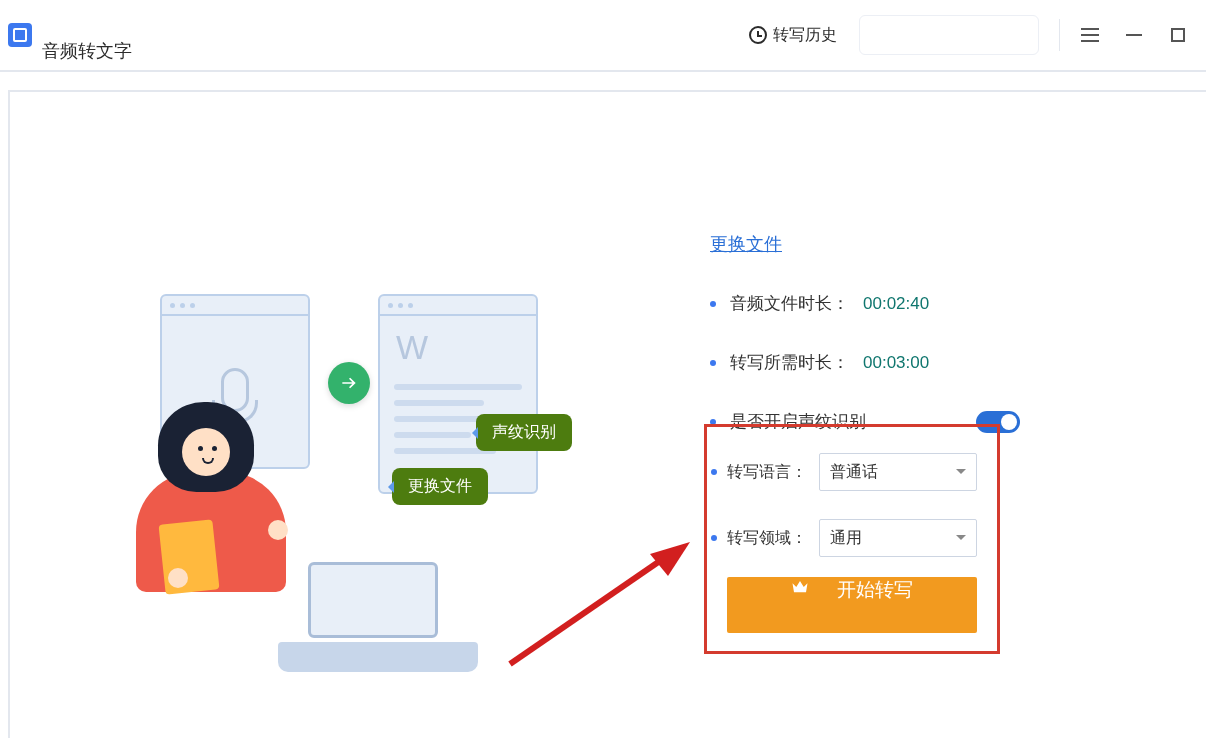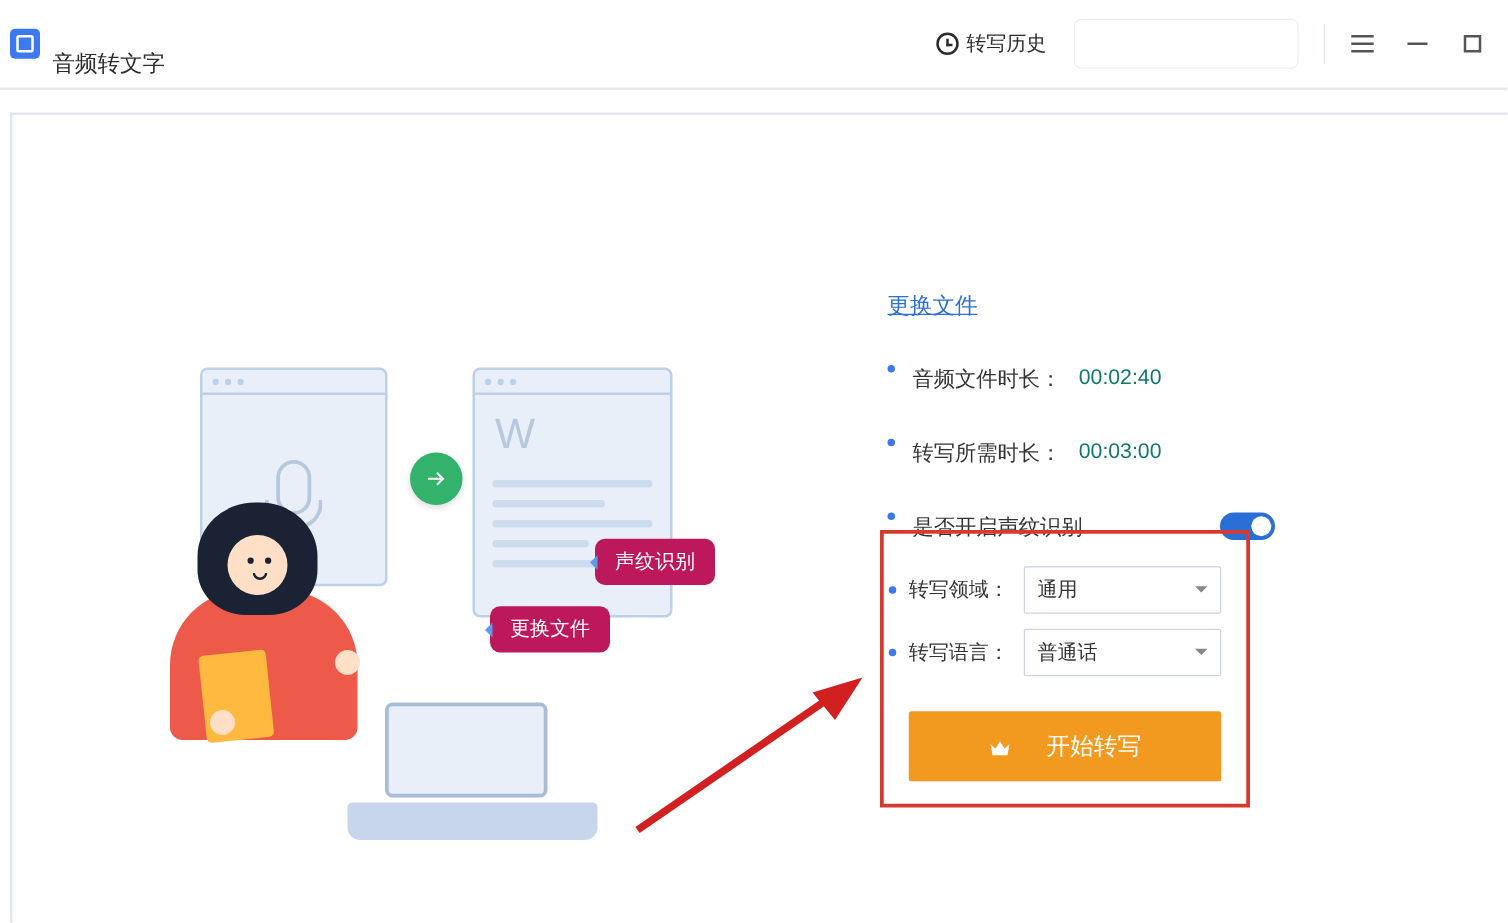--- a/index.html
+++ b/index.html
@@ -114,43 +114,42 @@
   .body{position:absolute;left:8px;top:70px;width:150px;height:120px;background:#ee5a4a;border-radius:60px 60px 10px 10px;}
   .hand{position:absolute;width:20px;height:20px;background:#ffe0c6;border-radius:50%;}
   .hand.a{left:140px;top:118px;} .hand.b{left:40px;top:166px;}
   .book{position:absolute;left:34px;top:120px;width:54px;height:70px;background:#ffb93e;border-radius:4px;transform:rotate(-6deg);}
   .laptop{position:absolute;left:150px;top:160px;width:200px;height:110px;}
   .laptop .screen{position:absolute;left:30px;top:0;width:130px;height:76px;background:#e8eff8;border:3px solid #a9bdd8;border-radius:6px;}
   .laptop .base{position:absolute;left:0;bottom:0;width:200px;height:30px;background:#c7d6ea;border-radius:4px 4px 10px 10px;}
 
   .bubble{
     position:absolute;
-    background:#be185d;color:#fff;font-size:16px;
+    background:#4d7c0f;color:#fff;font-size:16px;
     padding:8px 16px;border-radius:8px;
     white-space:nowrap;
-    margin-top:17px;
   }
   .bubble::after{
     content:"";position:absolute;left:-10px;top:50%;transform:translateY(-50%);
     border:6px solid transparent;border-right-color:#5e9ae8;
   }
   .bub1{left:348px;top:122px;}
   .bub2{left:264px;top:176px;}
   .bub3{left:312px;top:230px;}
 
   
   .panel{
     position:absolute;
     left:700px; top:140px;
     width:310px;
   }
   .file-row{display:flex;align-items:baseline;gap:18px;margin-bottom:28px;}
   .file-name{font-size:22px;color:#2b2b2b;}
   .change-link{font-size:18px;color:#2a6fd6;text-decoration:underline;cursor:pointer;}
-  .info-line{display:flex;align-items:flex-start;font-size:17px;color:#333;margin:36px 0;}
+  .info-line{display:flex;align-items:center;font-size:17px;color:#333;margin:36px 0;}
   .info-line .lab{color:#333;}
   .info-line .val{margin-left:14px;color:#0f766e;}
   .info-line::before{content:"";width:6px;height:6px;border-radius:50%;background:#3c78ef;margin-right:14px;flex-shrink:0;}
   .toggle{
     margin-left:auto;width:44px;height:22px;border-radius:11px;background:#2a6fd6;position:relative;cursor:pointer;
   }
   .toggle::after{content:"";position:absolute;right:3px;top:3px;width:16px;height:16px;border-radius:50%;background:#fff;}
 
   
   .hi-box{
@@ -163,21 +162,21 @@
   .field::before{content:"";width:6px;height:6px;border-radius:50%;background:#3c78ef;margin-right:10px;flex-shrink:0;margin-left:-16px;}
   .select{
     flex:1;height:38px;border:1px solid #cdd5e2;border-radius:2px;background:#fff;
     display:flex;align-items:center;padding:0 10px;justify-content:space-between;
     font-size:16px;color:#333;cursor:pointer;
   }
   .select .caret{width:0;height:0;border:5px solid transparent;border-top-color:#888;margin-top:4px;}
   .start-btn{
     width:100%;height:56px;background:#f29a1f;border:none;color:#fff;
     font-size:19px;border-radius:2px;cursor:pointer;
-    display:flex;align-items:center;justify-content:center;gap:28px;
+    display:flex;align-items:flex-start;justify-content:center;gap:28px;
     margin-top:20px;
   }
   .crown{width:18px;height:14px;position:relative;}
   .crown svg{fill:#fff;width:18px;height:14px;}
 
   
   .pointer{
     position:absolute;left:490px;top:422px;width:200px;height:160px;pointer-events:none;
   }
   .pointer svg{width:200px;height:160px;}
@@ -269,31 +268,31 @@
       <span class="lab">转写所需时长：</span>
       <span class="val">00:03:00</span>
     </div>
     <div class="info-line">
       <span class="lab">是否开启声纹识别</span>
       <span class="toggle"></span>
     </div>
   </div>
 
   <div class="hi-box">
+    <div class="field">
+      <span class="flab">转写语言：</span>
+      <div class="select">
+        <span>普通话</span>
+        <span class="caret"></span>
+      </div>
+    </div>
     <div class="field" style="margin-bottom:12px;">
       <span class="flab">转写领域：</span>
       <div class="select">
         <span>通用</span>
-        <span class="caret"></span>
-      </div>
-    </div>
-    <div class="field">
-      <span class="flab">转写语言：</span>
-      <div class="select">
-        <span>普通话</span>
         <span class="caret"></span>
       </div>
     </div>
     <button class="start-btn">
       <span class="crown">
         <svg viewBox="0 0 24 18">
             <path d="M2 4l5 5 5-8 5 8 5-5-2 12H4z"></path>
           </svg>
       </span>
       <span>开始转写</span>

